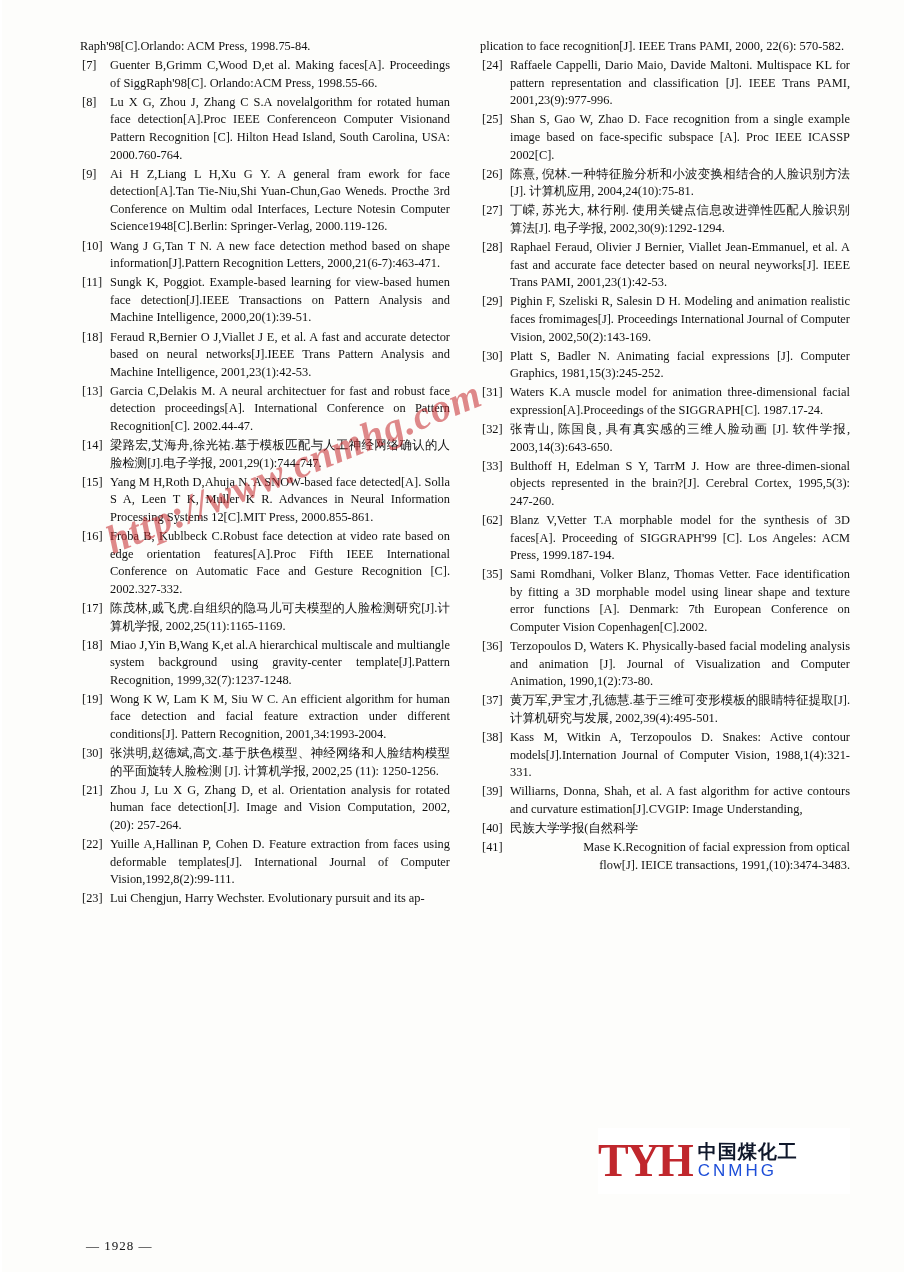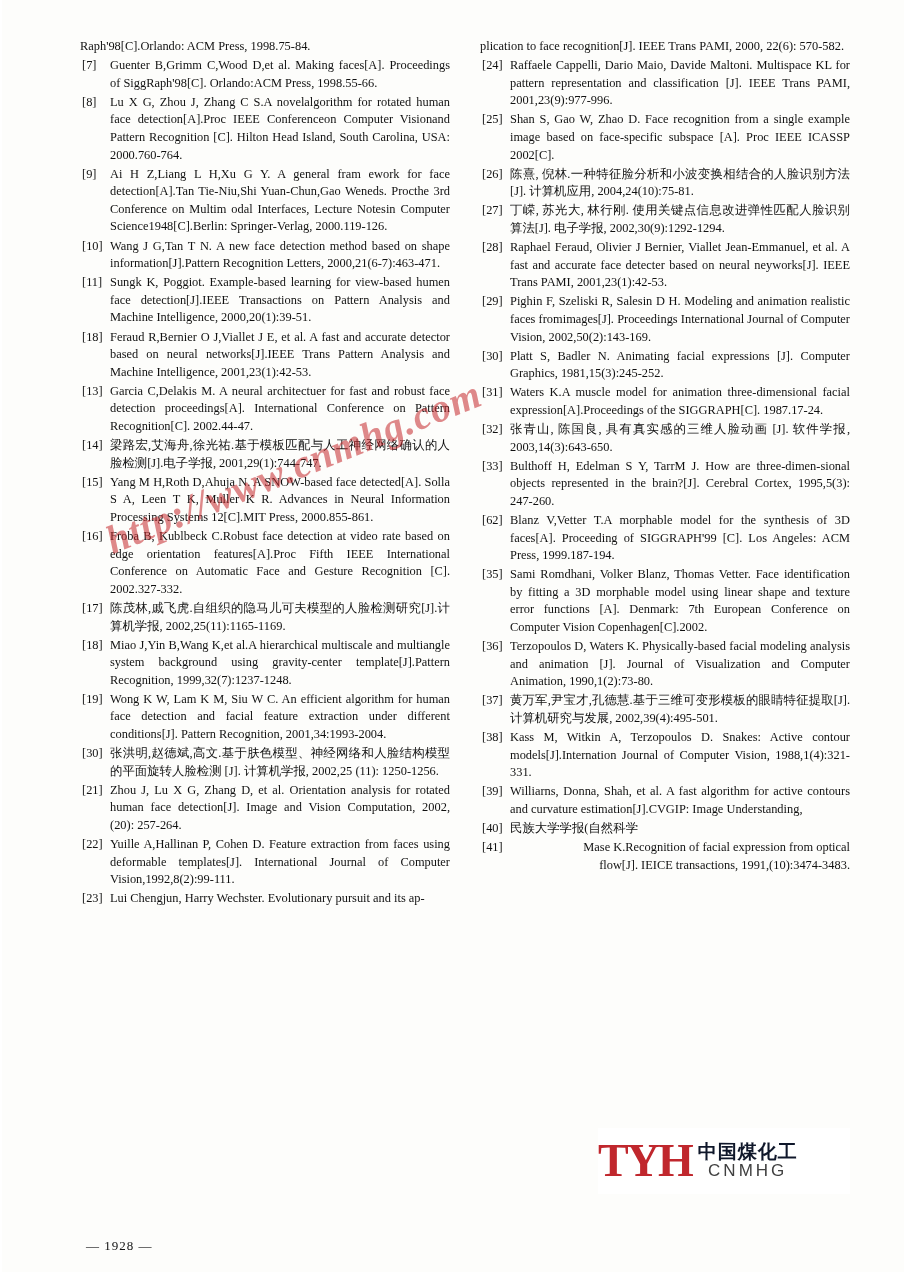--- a/index.html
+++ b/index.html
@@ -90,21 +90,20 @@
   .logo-block {
     position: absolute;
     right: 56px;
     bottom: 78px;
     width: 252px;
     height: 66px;
     background: #ffffff;
     display: flex;
     align-items: center;
     overflow: hidden;
-    text-align: center;
   }
   .logo-tyh {
     color: #c0272d;
     font-family: "Liberation Serif", serif;
     font-weight: bold;
     font-size: 46px;
     letter-spacing: -2px;
     line-height: 1;
     padding-right: 6px;
   }
@@ -117,21 +116,21 @@
   .logo-cn {
     font-family: "Liberation Sans", sans-serif;
     font-size: 19px;
     font-weight: bold;
     color: #0f172a;
     letter-spacing: 1px;
   }
   .logo-en {
     font-family: "Liberation Sans", sans-serif;
     font-size: 17px;
-    color: #404040;
+    color: #1d4ed8;
     letter-spacing: 3px;
   }
 </style>
 </head>
 <body>
 
 <div class="page">
 
   <div class="columns">
 

